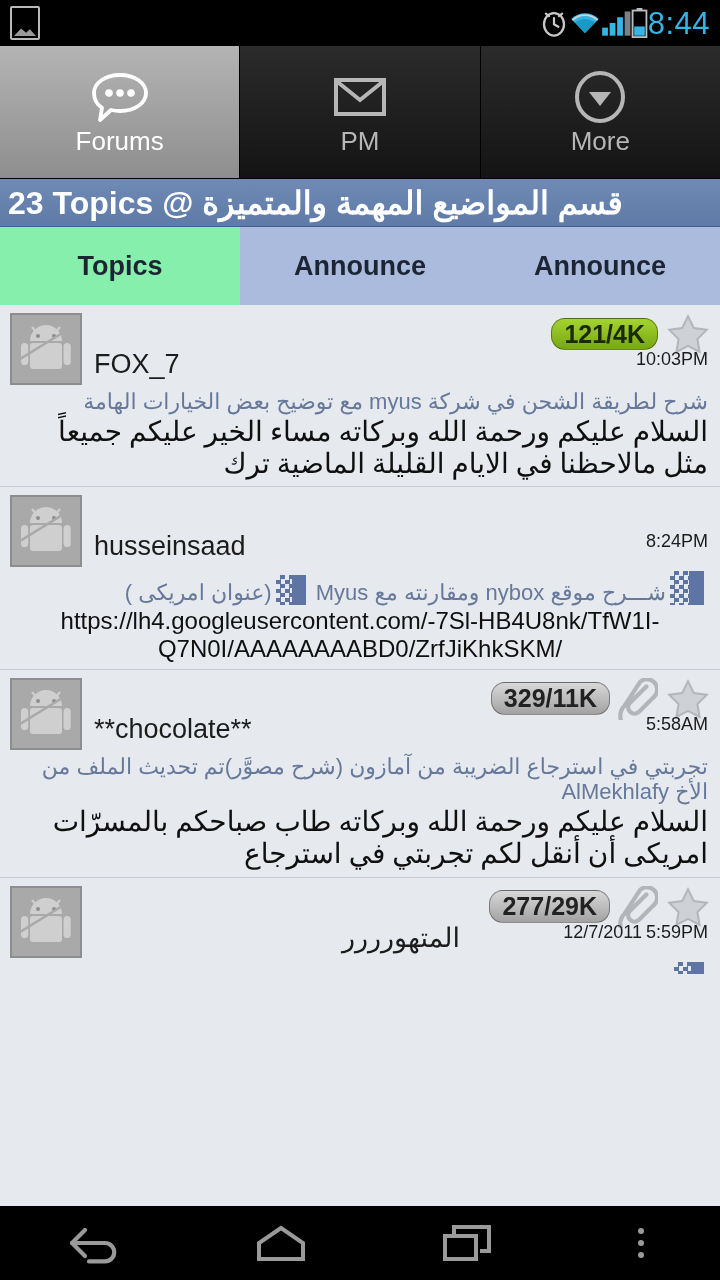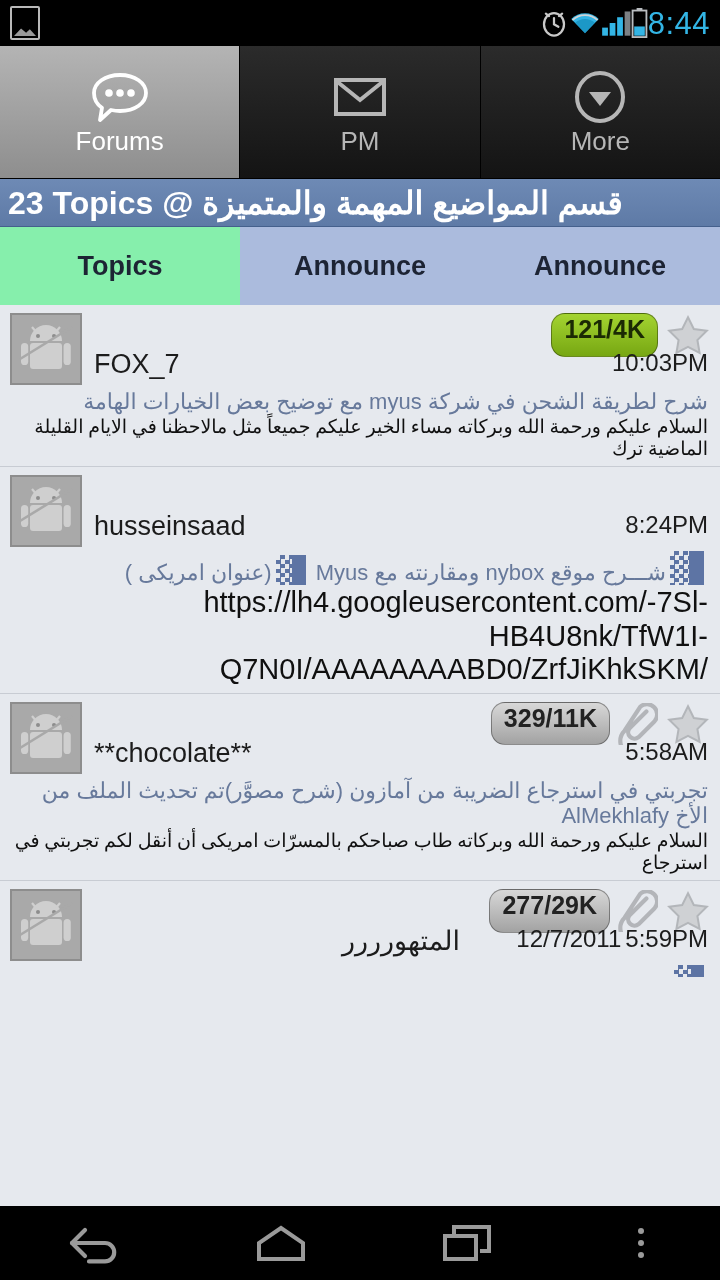--- a/index.html
+++ b/index.html
@@ -42,33 +42,33 @@
 
   
   .list{ flex:1 1 auto; overflow:hidden; background:#e6e9ee; }
   .post{ position:relative; padding:8px 10px 6px 10px; border-bottom:1px solid #c8ccd3; background:#e6e9ee; }
   .post .toprow{ display:flex; align-items:flex-start; }
   .avatar{ width:72px; height:72px; flex:0 0 72px; background:#a9a9a9; border:2px solid #8d8d8d; position:relative; overflow:hidden; }
   .avatar svg{ position:absolute; left:0; top:0; }
 
   .meta{ flex:1 1 auto; min-width:0; position:relative; height:74px; }
   .badges{ position:absolute; right:0; top:0; display:flex; align-items:center; gap:8px; }
-  .cnt{ font-size:25px; font-weight:bold; color:#111; padding:2px 12px 12px 12px; border-radius:14px;
+  .cnt{ font-size:25px; font-weight:bold; color:#111; padding:2px 12px 1px 12px; border-radius:14px;
     line-height:1.1; border:1px solid rgba(0,0,0,.35); }
   .cnt.green{ background:linear-gradient(#a4d431,#77a712); color:#1b2a04; }
   .cnt.gray{ background:linear-gradient(#d8d8d8,#a2a2a2); color:#222; }
   .clipico, .starico{ display:block; }
   .uname{ position:absolute; left:12px; top:36px; font-size:27px; color:#1c1c1c; white-space:nowrap; }
-  .ptime{ position:absolute; right:2px; top:36px; font-size:24px; color:#1c1c1c; white-space:nowrap; }
+  .ptime{ position:absolute; right:2px; top:36px; font-size:18px; color:#1c1c1c; white-space:nowrap; }
   .ptime .pdate{ margin-right:4px; }
 
   .ptitle{ font-size:22px; color:#67799b; line-height:1.16; text-align:right; direction:rtl; padding:2px 2px 0 2px; }
-  .pprev{ font-size:19px; color:#101010; line-height:1.16; text-align:right; direction:rtl; padding:1px 2px 0 2px;
+  .pprev{ font-size:28px; color:#101010; line-height:1.16; text-align:right; direction:rtl; padding:1px 2px 0 2px;
     font-family:"Liberation Serif", serif; }
-  .pprev.ltr{ direction:ltr; text-align:right; font-family:"Liberation Sans", sans-serif; font-size:29px; }
+  .pprev.ltr{ direction:ltr; text-align:center; font-family:"Liberation Sans", sans-serif; font-size:24px; }
   .tofu{ display:inline-block; width:34px; height:34px; vertical-align:-5px; margin:0 4px;
     background:
       linear-gradient(90deg, transparent 0 55%, #5d74a4 55% 100%),
       repeating-conic-gradient(#5d74a4 0 25%, #e6e9ee 0 50%) 0 0/9px 9px;
   }
   .tofu.sm{ width:30px; height:30px; }
 
   .post.last{ border-bottom:none; }
   .cutline{ overflow:hidden; }
 

